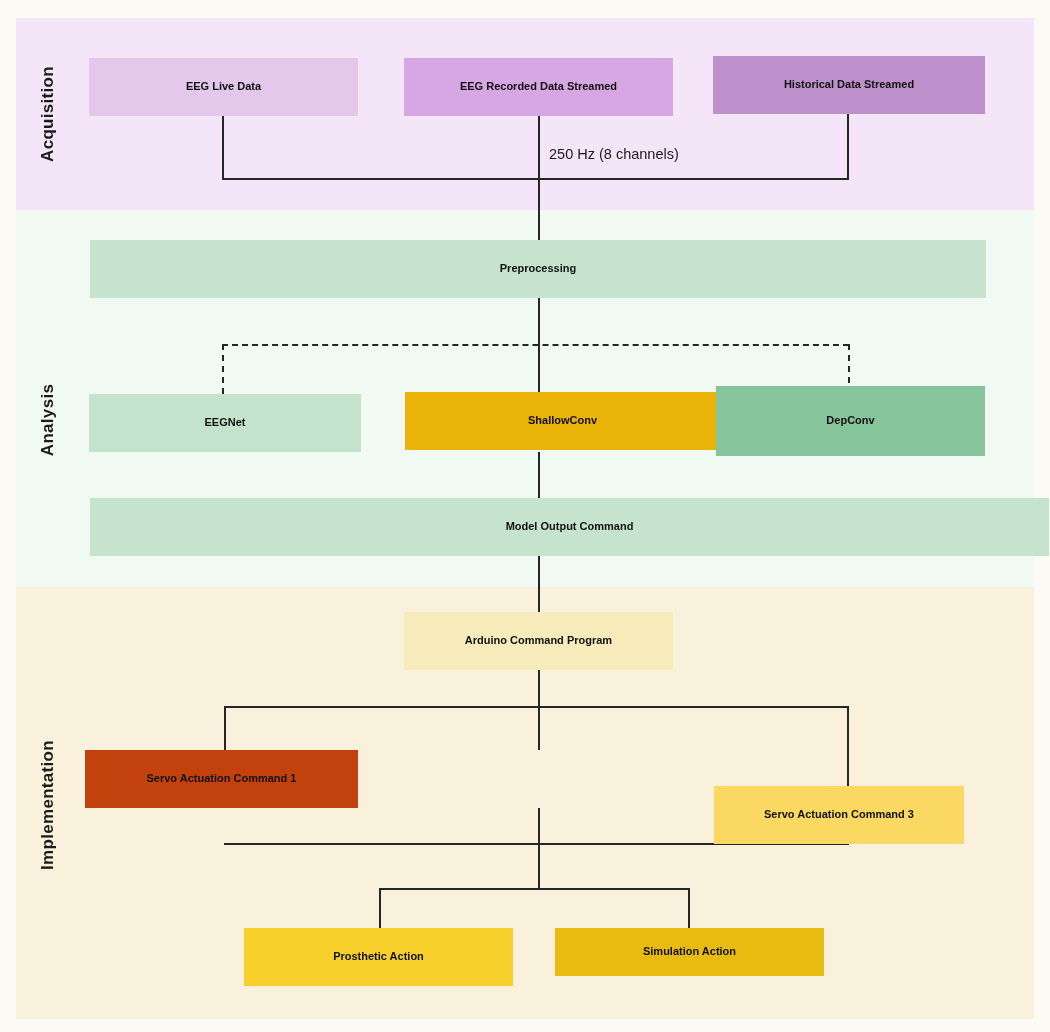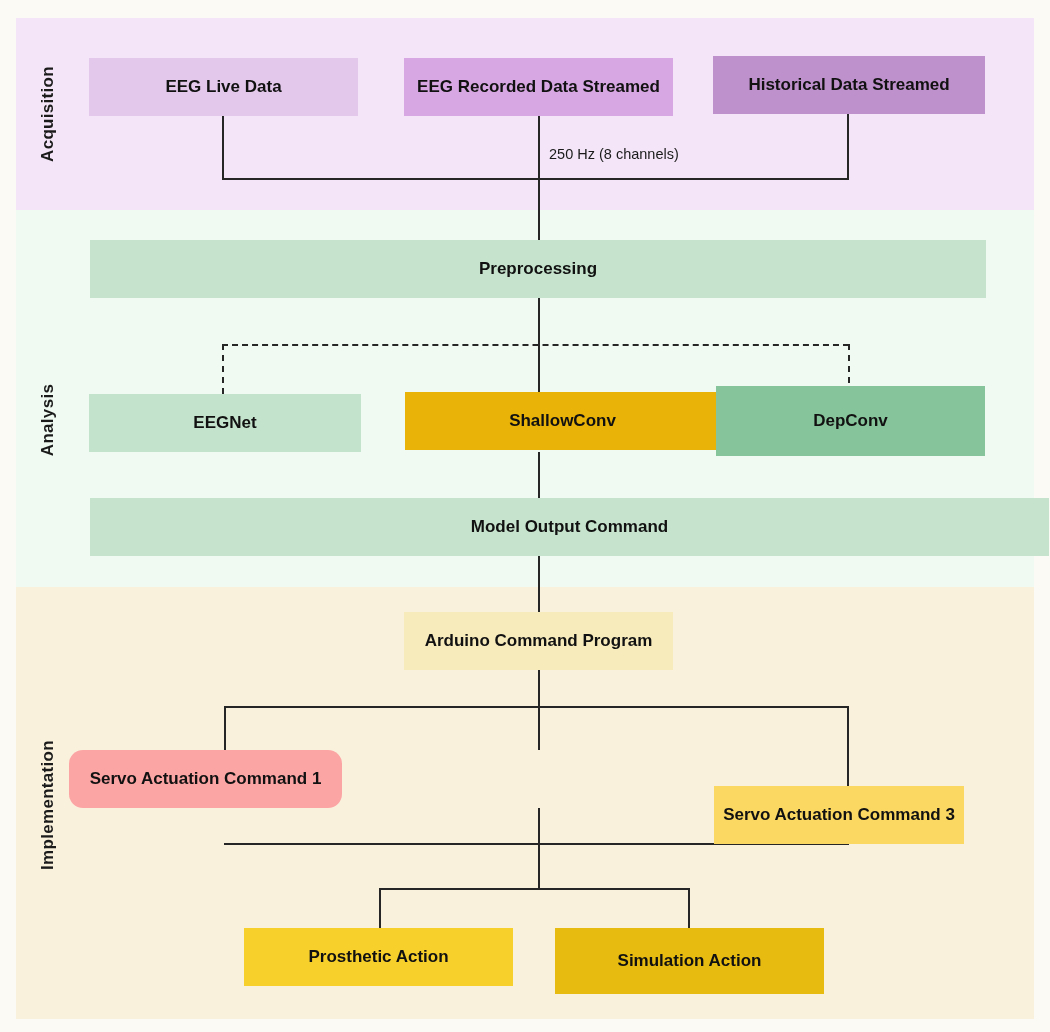--- a/index.html
+++ b/index.html
@@ -51,21 +51,21 @@
     color: #1b1b1b;
     letter-spacing: 0.3px;
   }
   .node {
     position: absolute;
     display: flex;
     align-items: center;
     justify-content: center;
     text-align: center;
     font-weight: bold;
-    font-size: 17px;
+    font-size: 11px;
     color: #111111;
     line-height: 1.22;
     padding: 0 6px;
     box-sizing: border-box;
     z-index: 3;
   }
   .line {
     position: absolute;
     background: #262626;
     z-index: 2;
@@ -176,30 +176,30 @@
   </div>
 
   <div class="node" style="left:90px; top:498px; width:959px; height:58px; background:#c6e4cd;">
     <span>Model Output Command</span>
   </div>
 
   <div class="node" style="left:404px; top:612px; width:269px; height:58px; background:#f7ebbc;">
     <span>Arduino Command Program</span>
   </div>
 
-  <div class="node" style="left:69px; top:750px; width:273px; height:58px; background:#fca5a5;border-radius:14px;">
+  <div class="node" style="left:85px; top:750px; width:273px; height:58px; background:#c2410c;">
     <span>Servo Actuation Command 1</span>
   </div>
 
 
   <div class="node" style="left:714px; top:786px; width:250px; height:58px; background:#fbd862;">
     <span>Servo Actuation Command 3</span>
   </div>
 
   <div class="node" style="left:244px; top:928px; width:269px; height:58px; background:#f7d02c;">
     <span>Prosthetic Action</span>
   </div>
 
-  <div class="node" style="left:555px; top:928px; width:269px; height:66px; background:#e8bb10;">
+  <div class="node" style="left:555px; top:928px; width:269px; height:48px; background:#e8bb10;">
     <span>Simulation Action</span>
   </div>
 
 </div>
 
 </body></html>

